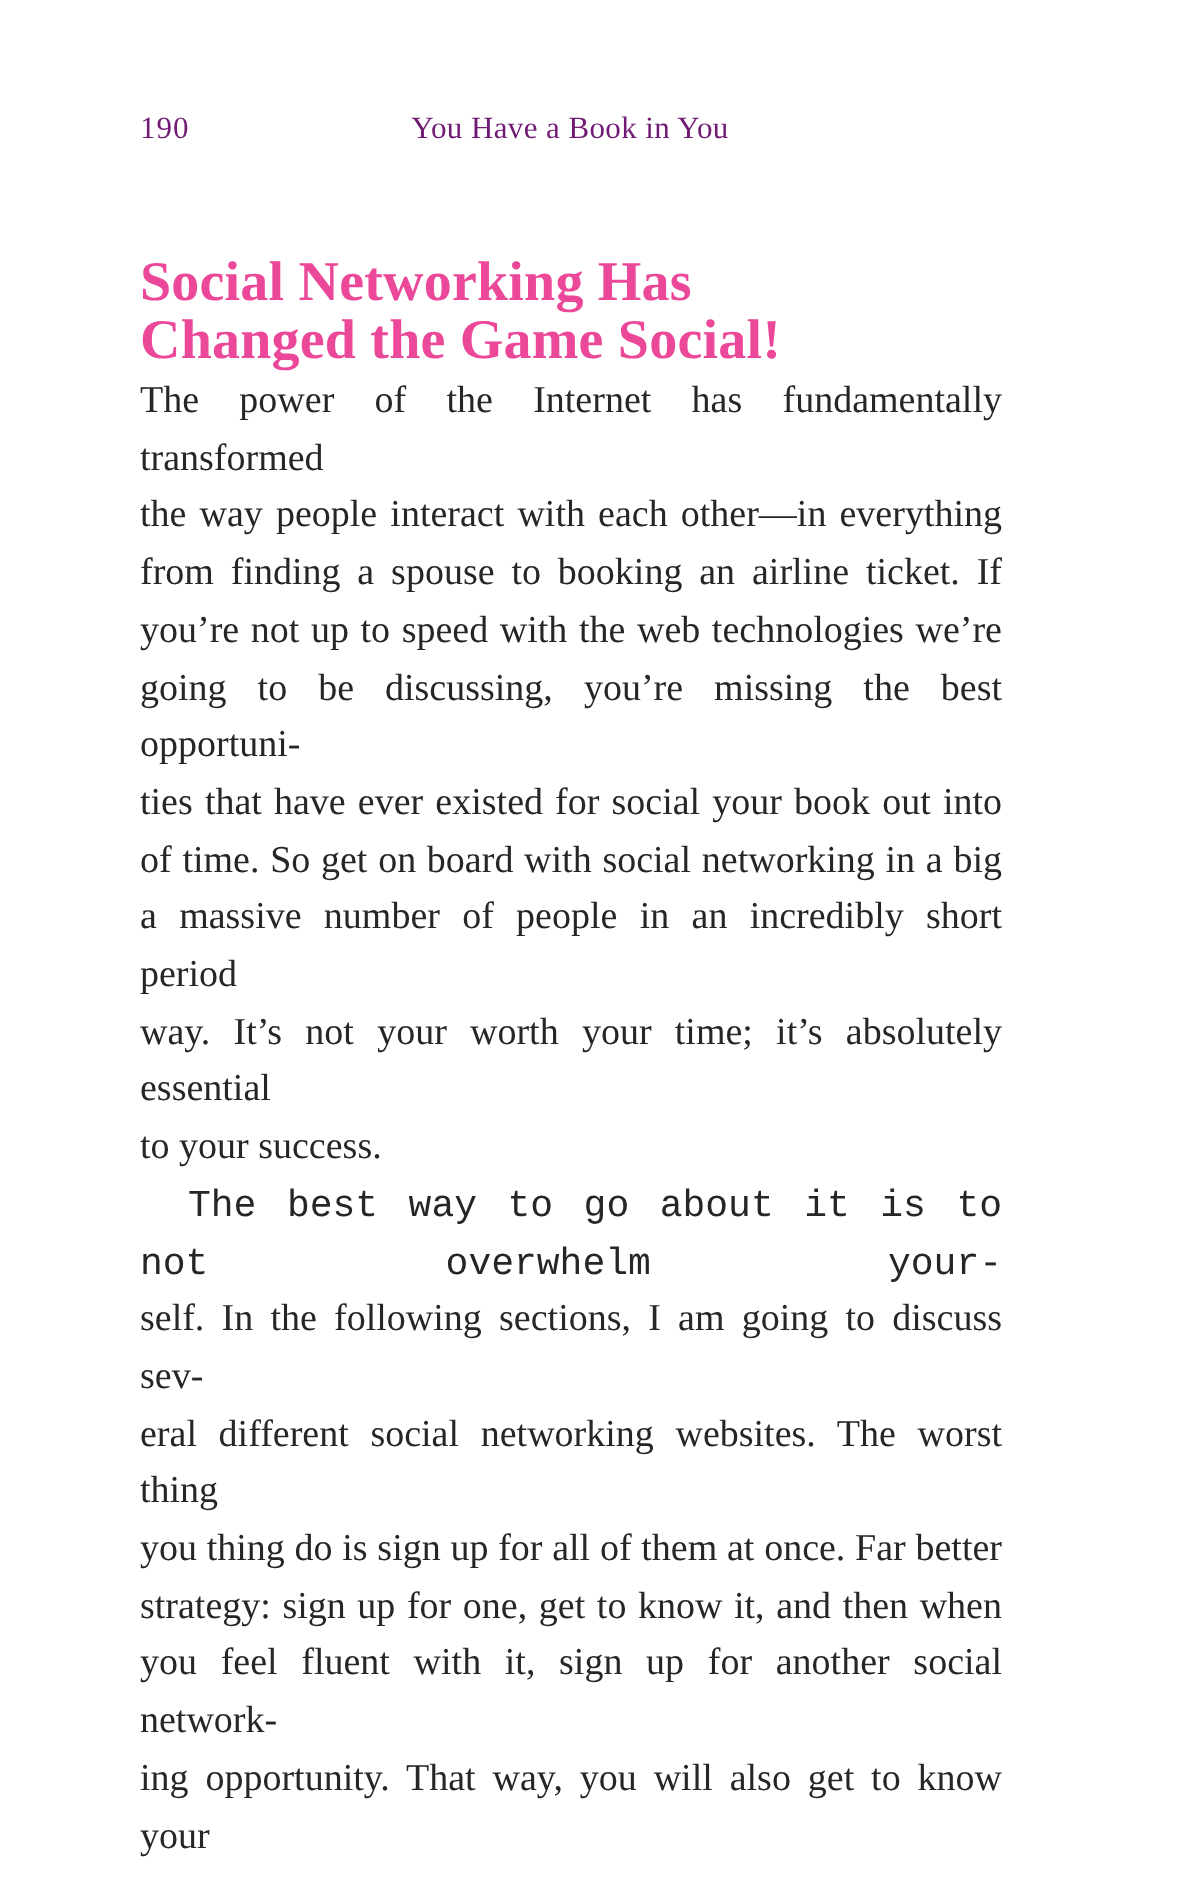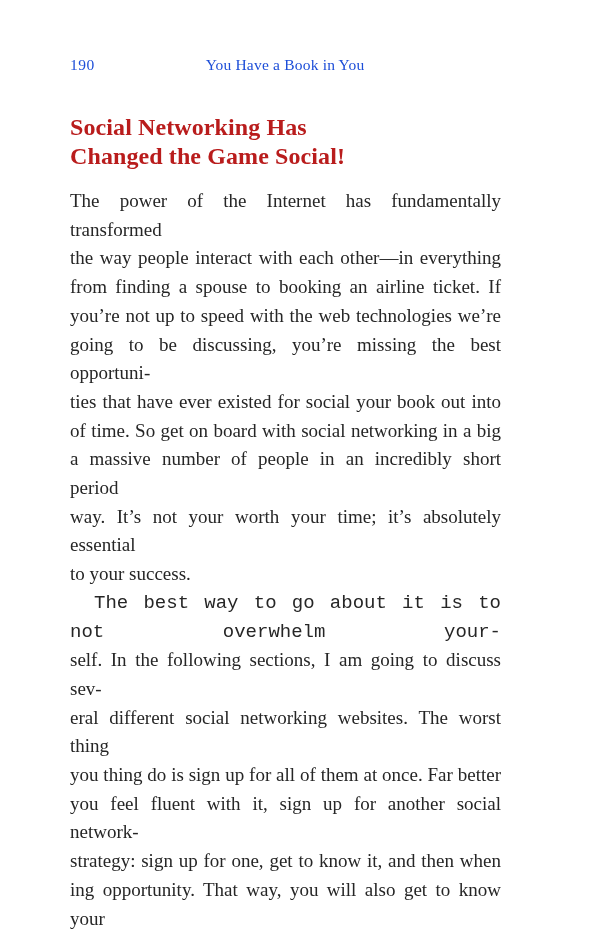--- a/index.html
+++ b/index.html
@@ -16,43 +16,43 @@
     font-family: "Liberation Serif", serif;
     overflow: hidden;
   }
   .running-header {
     position: absolute;
     top: 56px;
     left: 70px;
     width: 430px;
     font-size: 15.5px;
     line-height: 18px;
-    color: #1d4ed8;
+    color: #701a75;
   }
   .page-number {
     position: absolute;
     left: 0;
     top: 0;
     letter-spacing: 0.5px;
   }
   .running-title {
     display: block;
     width: 100%;
     text-align: center;
     letter-spacing: 0.2px;
   }
   .chapter-heading {
     position: absolute;
-    top: 113px;
+    top: 127px;
     left: 70px;
     width: 460px;
-    font-size: 24px;
+    font-size: 28px;
     line-height: 29px;
     font-weight: 700;
-    color: #b91c1c;
+    color: #ec4899;
     letter-spacing: 0.1px;
   }
   .body-text {
     position: absolute;
     top: 187px;
     left: 70px;
     width: 431px;
     font-size: 19px;
     line-height: 28.7px;
     color: #262626;
@@ -96,20 +96,20 @@
       <div class="line">of time. So get on board with social networking in a big</div>
       <div class="line">a massive number of people in an incredibly short period</div>
       <div class="line">way. It’s not your worth your time; it’s absolutely essential</div>
       <div class="line last">to your success.</div>
     </div>
     <div>
       <div class="line indent">The best way to go about it is to not overwhelm your-</div>
       <div class="line">self. In the following sections, I am going to discuss sev-</div>
       <div class="line">eral different social networking websites. The worst thing</div>
       <div class="line">you thing do is sign up for all of them at once. Far better</div>
+      <div class="line">strategy: sign up for one, get to know it, and then when</div>
       <div class="line">you feel fluent with it, sign up for another social network-</div>
-      <div class="line">strategy: sign up for one, get to know it, and then when</div>
       <div class="line">ing opportunity. That way, you will also get to know your</div>
 
     </div>
   </div>
 
 </div>
 
 </body></html>

